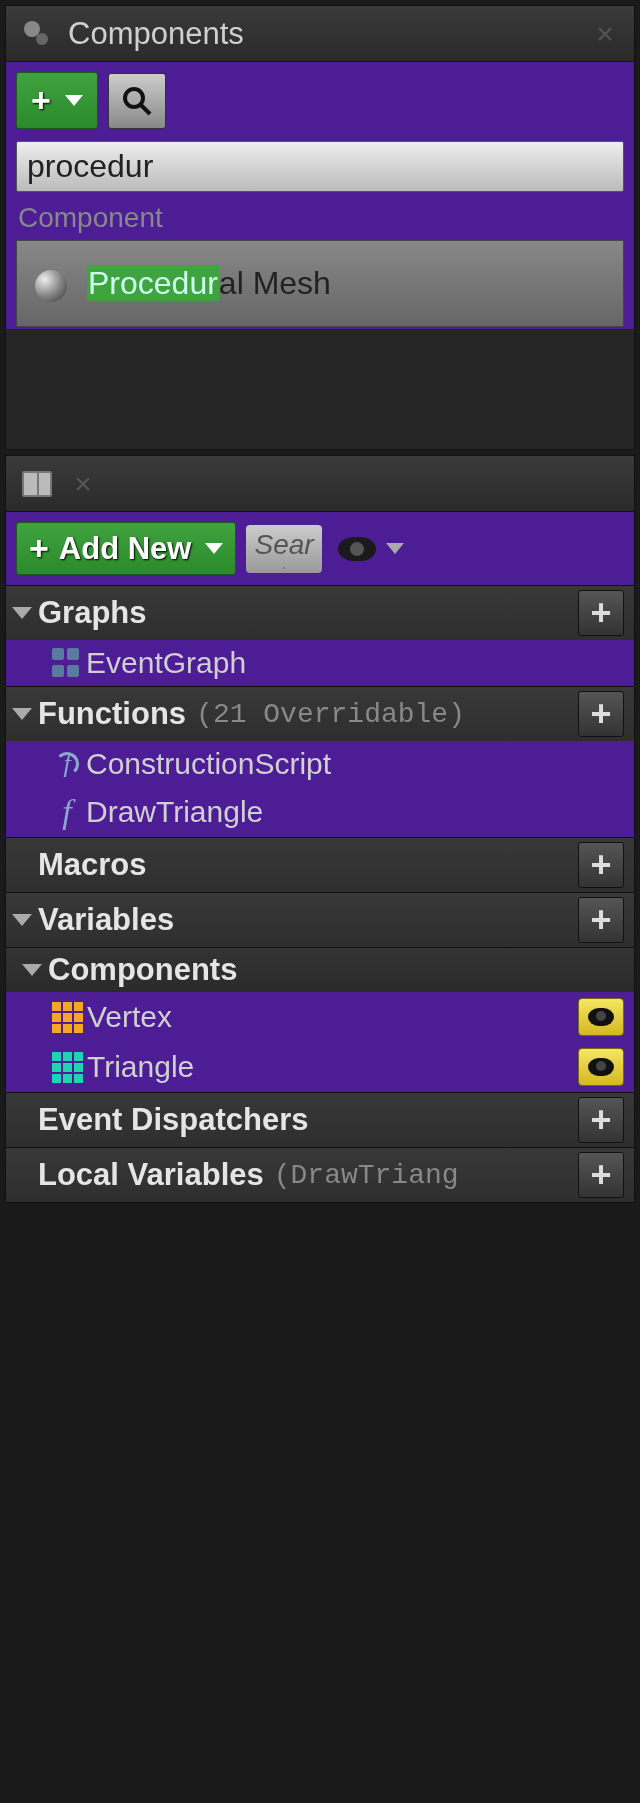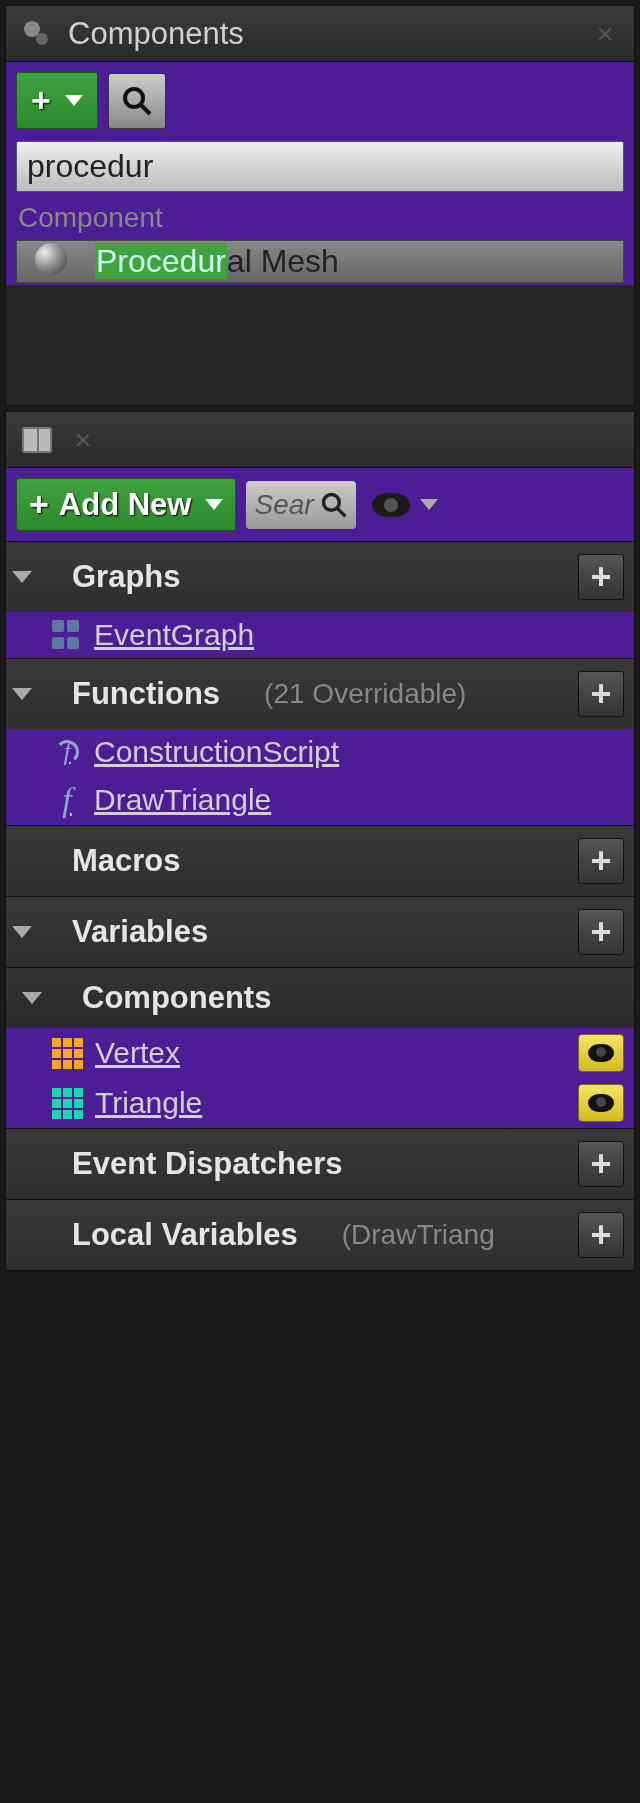--- a/index.html
+++ b/index.html
@@ -87,24 +87,24 @@
     border-radius:2px;
   }
   .category-label {
     font-size: 28px;
     color: #888;
     padding: 4px 12px;
   }
   .result-item {
     background: linear-gradient(#888,#666);
     margin: 2px 10px;
-    padding: 2px 18px;
+    padding: 24px 18px;
     display:flex;
-    align-items:flex-start;
-    gap:28px;
+    align-items:flex-end;
+    gap:20px;
     border:1px solid #444;
   }
   .sphere-icon {
     width:32px;height:32px;
     border-radius:50%;
     background: radial-gradient(circle at 30% 30%, #eee,#888,#333);
   }
   .match-text .hl {
     background:#3fa33f;
     color:#cfe;
@@ -115,77 +115,76 @@
   .spacer { height: 120px; background:#262626; }
   
   .panel2 { margin-top:0; }
   
   .small-search {
     background: linear-gradient(#ccc,#999);
     border-radius:4px;
     padding:4px 8px;
     display:flex;align-items:center;gap:6px;
     height:48px;
+    flex-direction:column;
   }
   .small-search-text { color:#555;font-size:28px;font-style:italic; }
   
   .eye-dropdown {
     display:flex;align-items:center;gap:6px;
     padding:4px 6px;
   }
   .eye-icon-dark {
     width:38px;height:24px;
     background:#1a1a1a;
     border-radius:50%/60%;
     position:relative;
   }
   .eye-icon-dark::after{
     content:"";position:absolute;left:12px;top:5px;width:14px;height:14px;border-radius:50%;background:#555;
   }
   
   .section-header {
     display:flex;
     align-items:center;
-    padding: 12px 10px;
+    padding: 4px 10px;
     background: linear-gradient(#383838,#2e2e2e);
     border-top:1px solid #111;
-    gap:34px;
   }
   .section-arrow {
     width:0;height:0;
     border-top:10px solid transparent;
     border-bottom:10px solid transparent;
     border-left:0;
     border-right:0;
     margin-right:10px;
   }
   .section-arrow.expanded {
     border-left:12px solid #aaa;
     transform: rotate(90deg);
   }
   .section-title { font-size:31px; font-weight:bold; color:#e5e5e5; flex:0 0 auto; }
-  .section-sub { font-size:28px; color:#888; margin-left:10px; flex:1; overflow:hidden; white-space:nowrap;}
+  .section-sub { font-size:28px; color:#888; margin-left:10px; flex:1; overflow:hidden; white-space:nowrap;font-family:Liberation Mono, monospace;}
   .section-add {
     width:46px;height:46px;
     background: linear-gradient(#555,#333);
     border:1px solid #111;
     color:#ddd;
     font-size:36px;
     font-weight:bold;
     display:flex;align-items:center;justify-content:center;
     border-radius:3px;
     margin-left:auto;
   }
   .tree-item {
     display:flex;align-items:center;
     padding:6px 10px 6px 46px;
-    gap:12px;
+    gap:4px;
     font-size:30px;
     color:#d0d0d0;
-    text-decoration:underline;
   }
   
   .icon-graph { display:flex;flex-wrap:wrap;width:30px;height:30px;gap:3px; }
   .icon-graph span{width:12px;height:12px;background:#5a7aa0;border-radius:2px;}
   
   .icon-func {
     font-family: Georgia, serif;
     font-style: italic;
     font-size: 34px;
     color: #8aa8c8;

